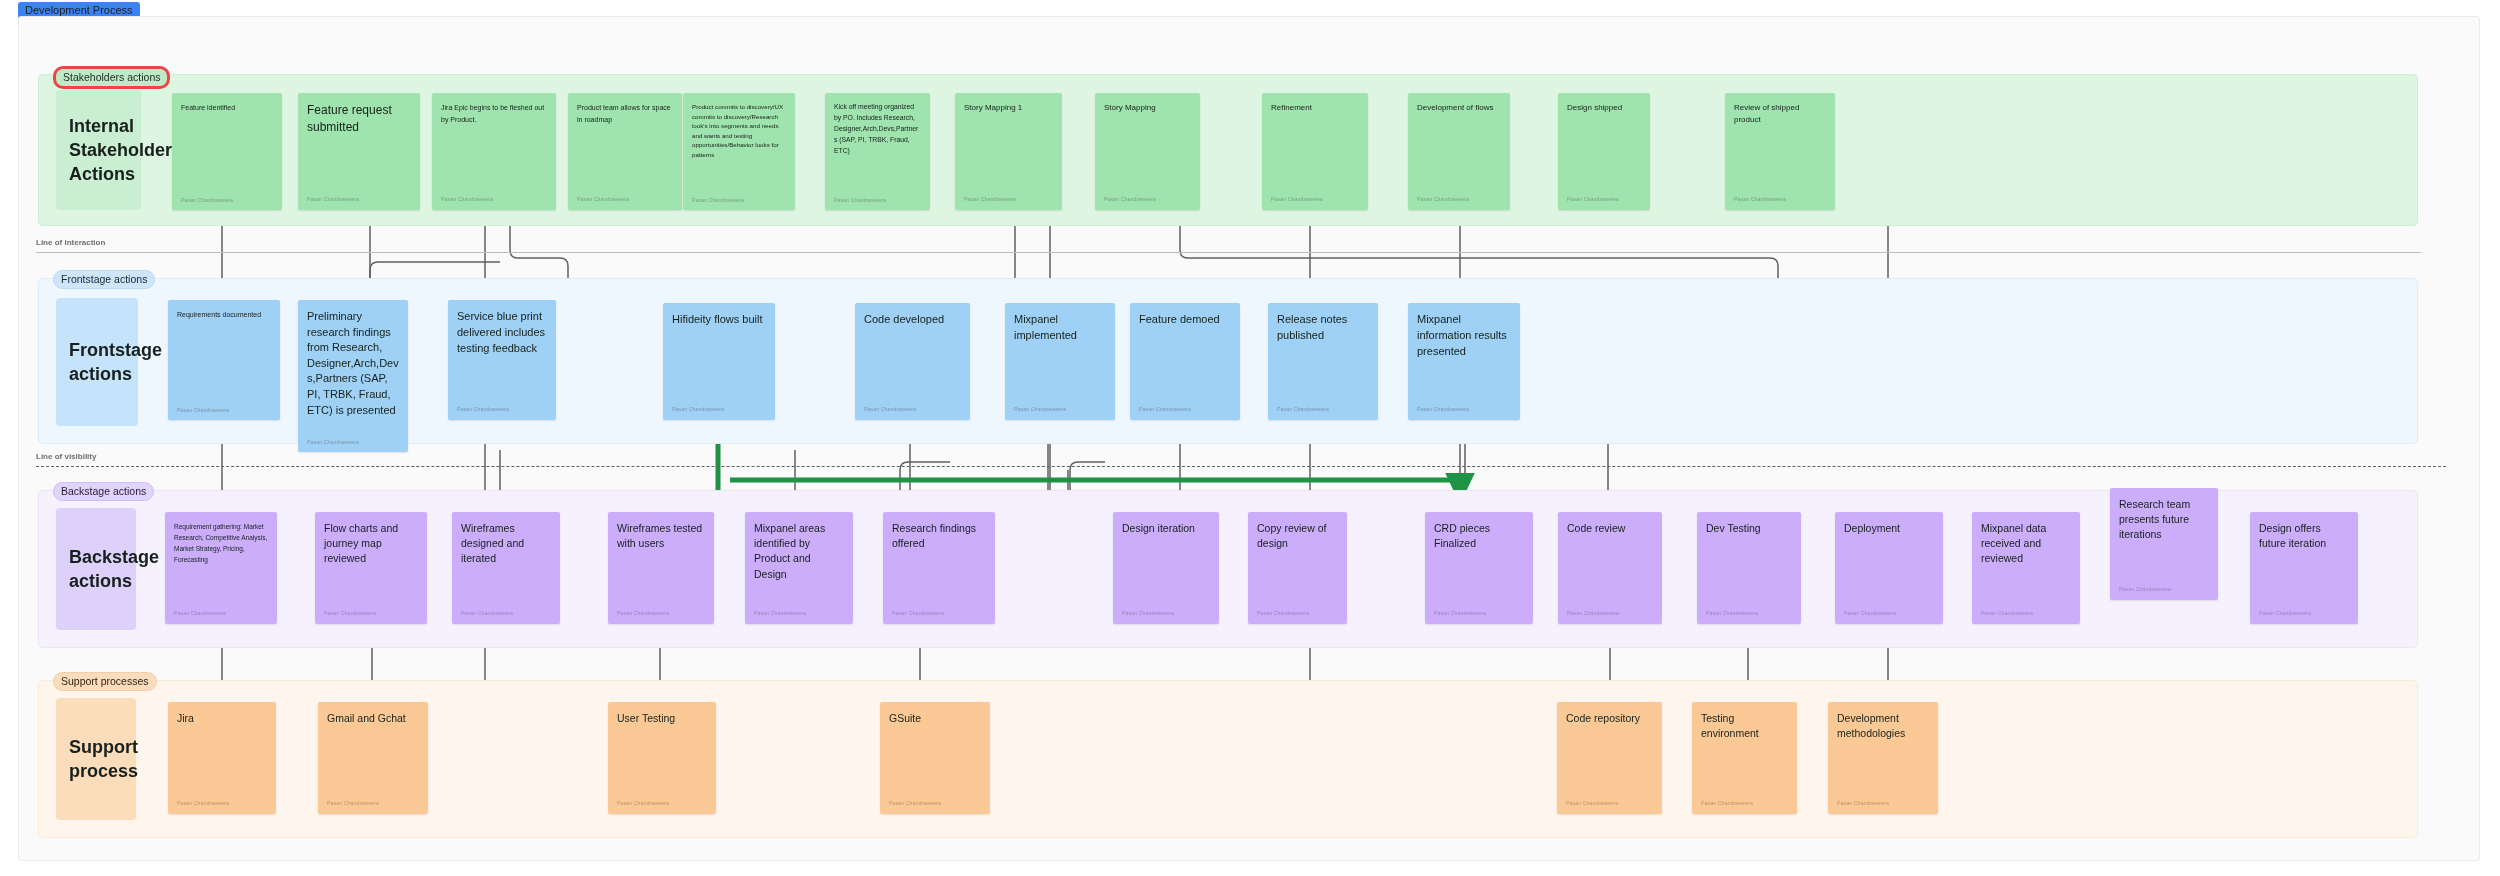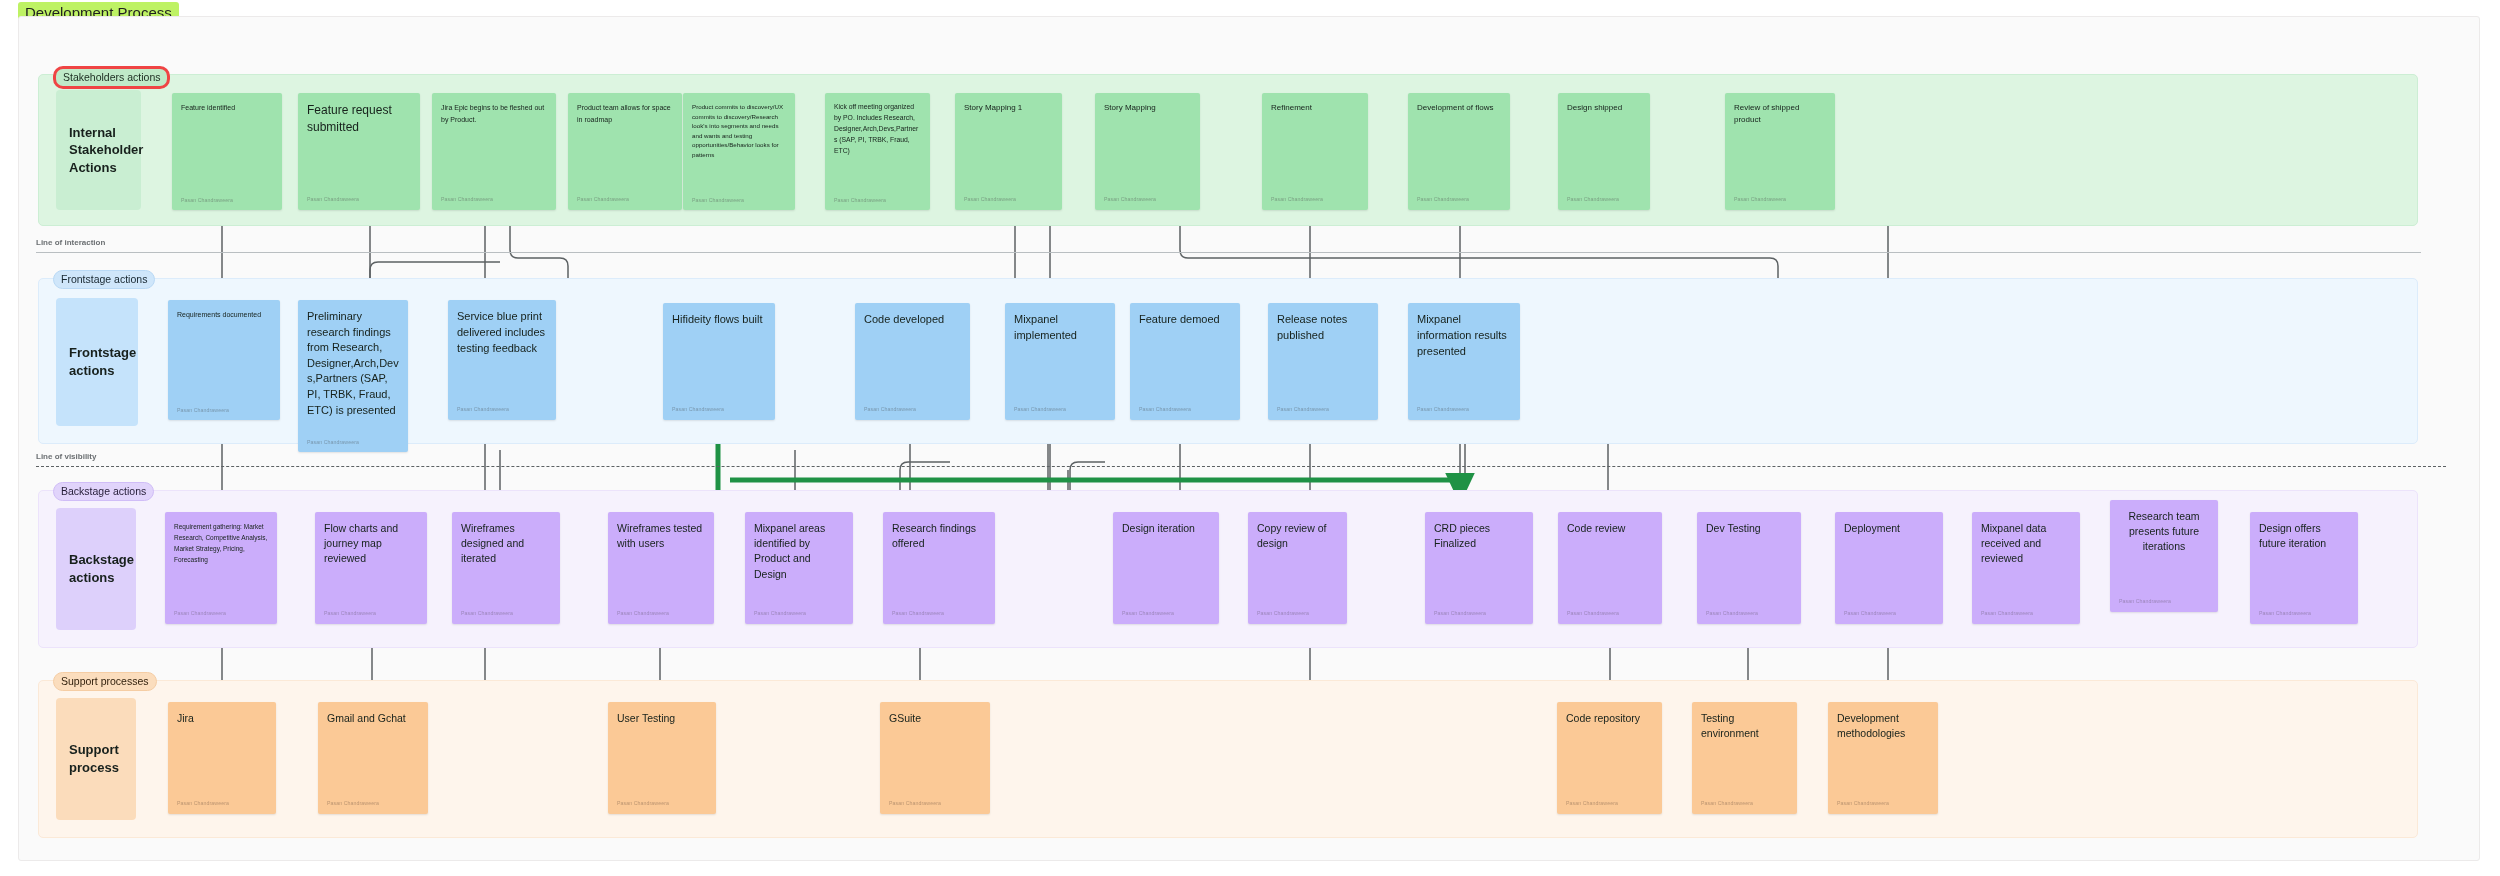--- a/index.html
+++ b/index.html
@@ -14,23 +14,23 @@
   #board {
     position: relative;
     width: 2500px; height: 876px;
     background: #ffffff;
   }
 
   
   .frame-title {
     position: absolute;
     left: 18px; top: 2px;
-    background: #bef264;
+    background: #3b82f6;
     color: #1f1f1f;
-    font-size: 15px;
+    font-size: 11px;
     padding: 2px 7px 3px 7px;
     border-radius: 3px;
     white-space: nowrap;
   }
 
   
   .canvas-frame {
     position: absolute;
     left: 18px; top: 16px;
     width: 2462px; height: 845px;
@@ -64,21 +64,21 @@
   .chip-back    { background: #e1d4fb; border: 1px solid #d0bdf7; color: #241c36; }
   .chip-support { background: #fbddbd; border: 1px solid #f5cda4; color: #33220e; }
 
   
   .lane-label {
     position: absolute;
     border-radius: 4px;
     display: flex;
     align-items: center;
     padding: 3px 13px;
-    font-size: 13px;
+    font-size: 18px;
     font-weight: bold;
     line-height: 1.35;
     color: #17201c;
   }
   .ll-stake   { background: #c9eed2; }
   .ll-front   { background: #c5e3fb; }
   .ll-back    { background: #ddd0fb; }
   .ll-support { background: #fbdcbb; }
 
   
@@ -383,21 +383,21 @@
     <span class="cauthor">Pasan Chandraweera</span>
   </div>
   <div class="card c-back" style="left:1835px; top:512px; width:108px; height:112px; font-size:10.5px; line-height:1.45;">
     <span class="ctext">Deployment</span>
     <span class="cauthor">Pasan Chandraweera</span>
   </div>
   <div class="card c-back" style="left:1972px; top:512px; width:108px; height:112px; font-size:10.5px; line-height:1.45;">
     <span class="ctext">Mixpanel data received and reviewed</span>
     <span class="cauthor">Pasan Chandraweera</span>
   </div>
-  <div class="card c-back" style="left:2110px; top:500px; width:108px; height:112px; font-size:10.5px; line-height:1.45;text-align:center;">
+  <div class="card c-back" style="left:2110px; top:488px; width:108px; height:112px; font-size:10.5px; line-height:1.45;">
     <span class="ctext">Research team presents future iterations</span>
     <span class="cauthor">Pasan Chandraweera</span>
   </div>
   <div class="card c-back" style="left:2250px; top:512px; width:108px; height:112px; font-size:10.5px; line-height:1.45;">
     <span class="ctext">Design offers future iteration</span>
     <span class="cauthor">Pasan Chandraweera</span>
   </div>
 
   <div class="lane lane-support" style="left:38px; top:680px; width:2380px; height:158px;">
     <div class="lane-chip chip-support">Support processes</div>

